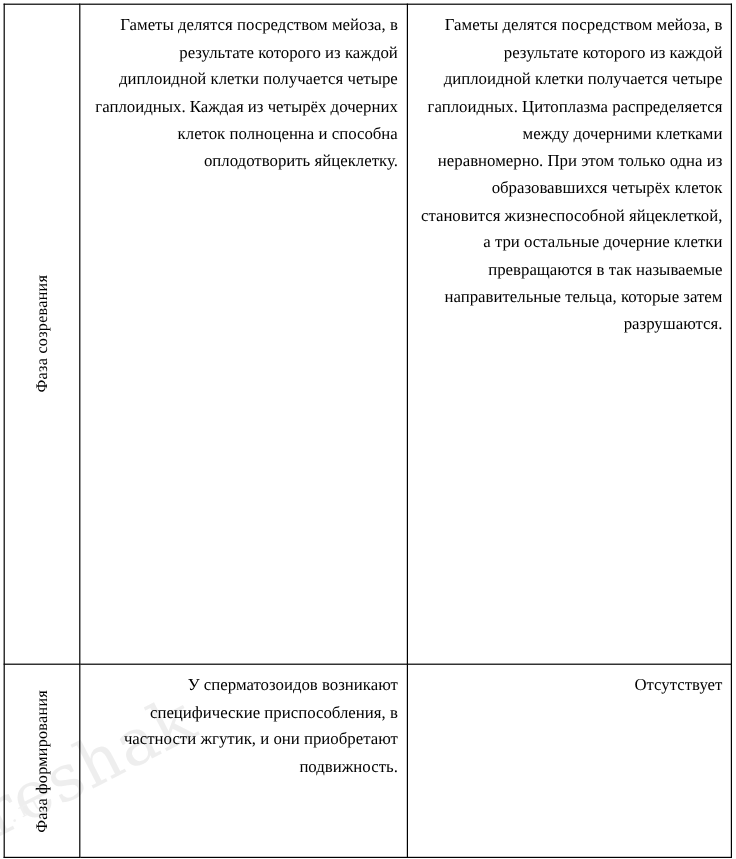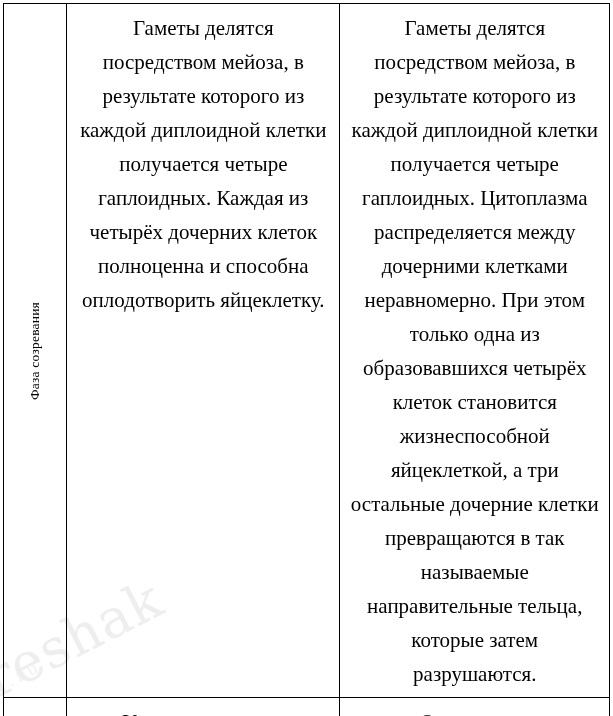--- a/index.html
+++ b/index.html
@@ -60,23 +60,23 @@
     transform: rotate(180deg);
     font-size: 13.5px;
     letter-spacing: 0.2px;
     line-height: 1.1;
     white-space: nowrap;
     text-align: center;
   }
 
   .cell-text {
     padding: 7px 7px 6px 8px;
-    font-size: 21px;
+    font-size: 14px;
     line-height: 1.62;
-    text-align: center;
+    text-align: right;
     word-wrap: break-word;
   }
 
   
   .watermark {
     position: absolute;
     left: 0px;
     bottom: 0px;
     width: 220px;
     height: 160px;

